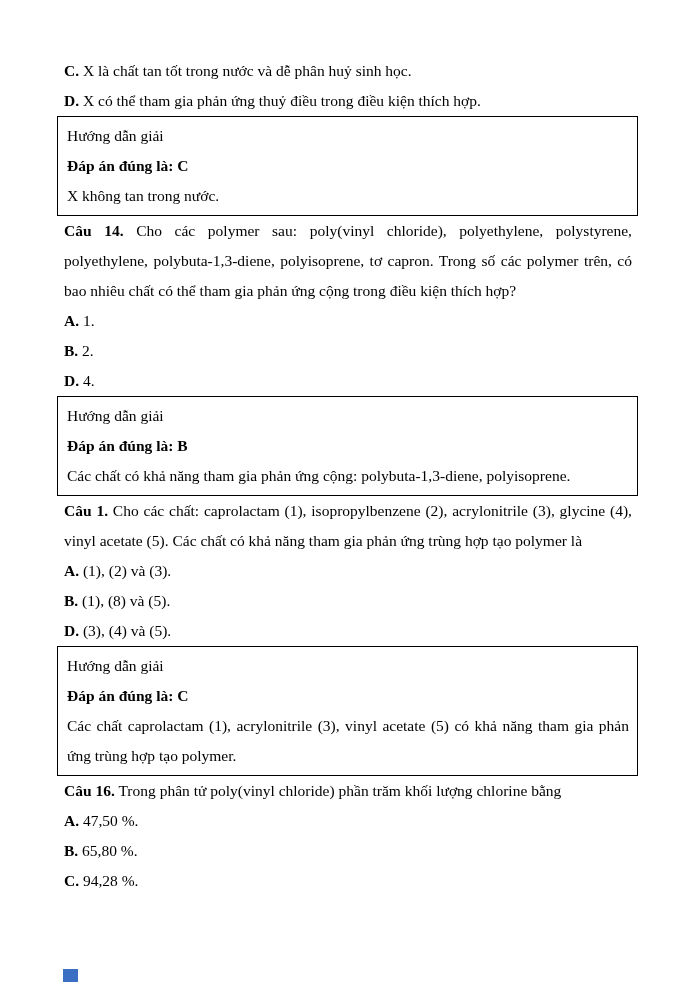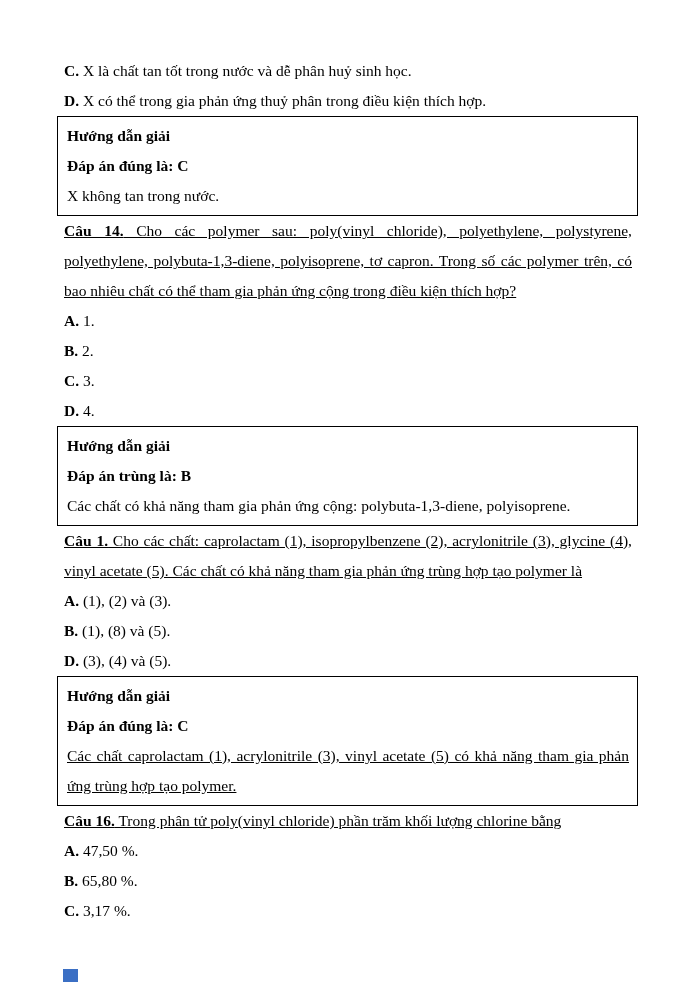--- a/index.html
+++ b/index.html
@@ -14,79 +14,75 @@
     font-size: 15.5px;
     color: #000000;
     overflow: hidden;
   }
   .line {
     line-height: 30px;
   }
   .para {
     line-height: 30px;
     text-align: justify;
-    text-decoration: underline;
   }
   .lbl { font-weight: bold; }
   .solution-box {
     border: 1px solid #000000;
     margin-left: -7px;
     margin-right: -6px;
     padding: 4px 8px 4px 9px;
     box-sizing: border-box;
   }
   .solution-box .line, .solution-box .para { line-height: 30px; }
-  .box-title { font-weight: bold; }
+  .box-title { font-weight: normal; }
   .box-answer { font-weight: bold; }
   .blue-fragment {
     position: absolute;
     left: 63px;
     bottom: 0px;
     width: 15px;
     height: 13px;
     background: #3b6fc4;
   }
 </style>
 </head>
 <body>
 
 <div class="page">
 
   <div class="line">
     <span class="lbl">C.</span><span> X là chất tan tốt trong nước và dễ phân huỷ sinh học.</span>
   </div>
   <div class="line">
-    <span class="lbl">D.</span><span> X có thể trong gia phản ứng thuỷ phân trong điều kiện thích hợp.</span>
+    <span class="lbl">D.</span><span> X có thể tham gia phản ứng thuỷ điều trong điều kiện thích hợp.</span>
   </div>
 
   <div class="solution-box">
     <div class="line box-title">Hướng dẫn giải</div>
     <div class="line box-answer">Đáp án đúng là: C</div>
     <div class="line">X không tan trong nước.</div>
   </div>
 
   <div class="para">
     <span class="lbl">Câu 14.</span><span> Cho các polymer sau: poly(vinyl chloride), polyethylene, polystyrene, polyethylene, polybuta-1,3-diene, polyisoprene, tơ capron. Trong số các polymer trên, có bao nhiêu chất có thể tham gia phản ứng cộng trong điều kiện thích hợp?</span>
   </div>
   <div class="line">
     <span class="lbl">A.</span><span> 1.</span>
   </div>
   <div class="line">
     <span class="lbl">B.</span><span> 2.</span>
   </div>
   <div class="line">
-    <span class="lbl">C.</span><span> 3.</span>
-  </div>
-  <div class="line">
     <span class="lbl">D.</span><span> 4.</span>
   </div>
 
   <div class="solution-box">
     <div class="line box-title">Hướng dẫn giải</div>
-    <div class="line box-answer">Đáp án trùng là: B</div>
+    <div class="line box-answer">Đáp án đúng là: B</div>
     <div class="line">Các chất có khả năng tham gia phản ứng cộng: polybuta-1,3-diene, polyisoprene.</div>
   </div>
 
   <div class="para">
     <span class="lbl">Câu 1.</span><span> Cho các chất: caprolactam (1), isopropylbenzene (2), acrylonitrile (3), glycine (4), vinyl acetate (5). Các chất có khả năng tham gia phản ứng trùng hợp tạo polymer là</span>
   </div>
   <div class="line">
     <span class="lbl">A.</span><span> (1), (2) và (3).</span>
   </div>
   <div class="line">
@@ -105,18 +101,18 @@
   <div class="para">
     <span class="lbl">Câu 16.</span><span> Trong phân tử poly(vinyl chloride) phần trăm khối lượng chlorine bằng</span>
   </div>
   <div class="line">
     <span class="lbl">A.</span><span> 47,50 %.</span>
   </div>
   <div class="line">
     <span class="lbl">B.</span><span> 65,80 %.</span>
   </div>
   <div class="line">
-    <span class="lbl">C.</span><span> 3,17 %.</span>
+    <span class="lbl">C.</span><span> 94,28 %.</span>
   </div>
 
   <div class="blue-fragment"></div>
 
 </div>
 
 </body></html>

